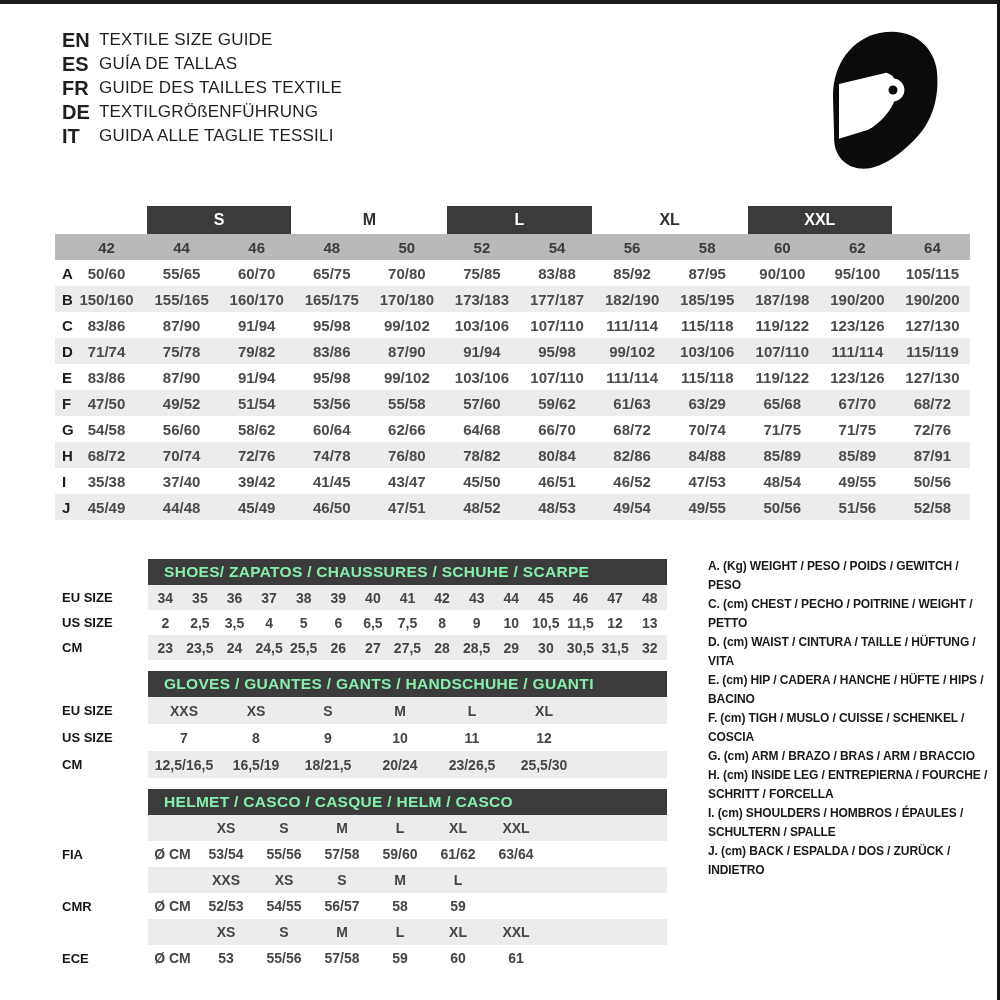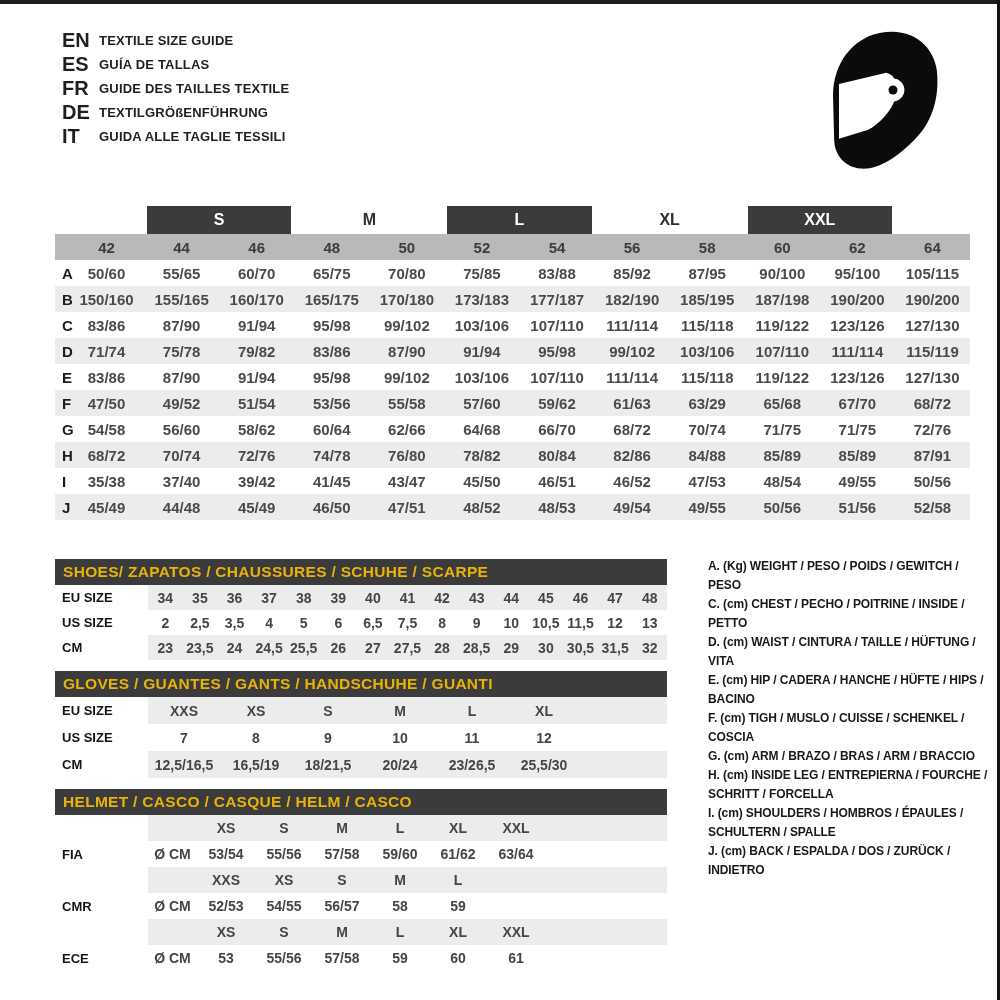--- a/index.html
+++ b/index.html
@@ -6,21 +6,21 @@
   #canvas{position:relative;width:1000px;height:1000px;background:#ffffff;
           font-family:"Liberation Sans", sans-serif;overflow:hidden;color:#1f1f1f;}
 
   .top-border{position:absolute;top:0;left:0;width:1000px;height:4px;background:#1c1c1c;}
   .right-border{position:absolute;top:0;right:0;width:3px;height:1000px;background:#141414;}
 
   
   #langs{position:absolute;left:62px;top:28px;}
   .lang-row{display:flex;height:24px;align-items:center;}
   .lang-code{width:37px;font-weight:bold;font-size:20px;}
-  .lang-title{font-weight:bold;font-size:13px;letter-spacing:.2px;white-space:nowrap;}
+  .lang-title{font-weight:normal;font-size:17px;letter-spacing:.2px;white-space:nowrap;}
 
   
   #helmet-icon{position:absolute;left:798px;top:24px;}
 
   
   #textile{position:absolute;left:55px;top:205px;width:915px;}
   .mrow{display:grid;grid-template-columns:14px repeat(12,1fr);}
   .span2{grid-column:span 2;}
   #band-row{height:29px;}
   .bandlab{display:flex;align-items:center;justify-content:center;
@@ -31,22 +31,22 @@
          font-weight:bold;font-size:15px;color:#4a4a4a;white-space:nowrap;}
   #bar-row .mcell{color:#3c3c3c;}
   .trow{height:26px;}
   .trow.striped{background:#ececec;}
   .rowlab{display:flex;align-items:center;padding-left:7px;
           font-weight:bold;font-size:15px;color:#1d1d1d;}
 
   
   .sub{position:absolute;left:55px;width:612px;}
   #shoes{top:559px;} #gloves{top:671px;} #helmet{top:789px;}
-  .sub-band{height:26px;background:#3b3b3b;color:#eab308;
-            display:flex;align-items:center;padding-left:8px;
+  .sub-band{margin-left:93px;height:26px;background:#3b3b3b;color:#86efac;
+            display:flex;align-items:center;padding-left:16px;
             font-weight:bold;font-size:15.5px;letter-spacing:.3px;white-space:nowrap;}
   .srow{display:grid;height:25px;}
   #gloves .srow{height:27px;}
   #helmet .srow{height:26px;}
   .shoes-row{grid-template-columns:93px repeat(15,1fr);}
   .gloves-row{grid-template-columns:93px repeat(6,72px) 1fr;}
   .helm-row{grid-template-columns:93px 49px repeat(6,58px) 1fr;}
   .scell{display:flex;align-items:center;justify-content:center;
          font-weight:bold;font-size:14px;color:#454545;white-space:nowrap;}
   .srow.striped .scell{background:#ececec;}
@@ -437,21 +437,21 @@
           <div class="scell">59</div>
           <div class="scell">60</div>
           <div class="scell">61</div>
           <div class="scell"></div>
         </div>
       </div>
   </div>
 
   <div id="legend">
       <div class="legend-item">A. (Kg) WEIGHT / PESO / POIDS / GEWITCH / PESO</div>
-      <div class="legend-item">C. (cm) CHEST / PECHO / POITRINE / INSIDE / PETTO</div>
+      <div class="legend-item">C. (cm) CHEST / PECHO / POITRINE / WEIGHT / PETTO</div>
       <div class="legend-item">D. (cm) WAIST / CINTURA / TAILLE / HÜFTUNG / VITA</div>
       <div class="legend-item">E. (cm) HIP / CADERA / HANCHE / HÜFTE / HIPS / BACINO</div>
       <div class="legend-item">F. (cm) TIGH / MUSLO / CUISSE / SCHENKEL / COSCIA</div>
       <div class="legend-item">G. (cm) ARM / BRAZO / BRAS / ARM / BRACCIO</div>
       <div class="legend-item">H. (cm) INSIDE LEG / ENTREPIERNA / FOURCHE / SCHRITT / FORCELLA</div>
       <div class="legend-item">I. (cm) SHOULDERS / HOMBROS / ÉPAULES / SCHULTERN / SPALLE</div>
       <div class="legend-item">J. (cm) BACK / ESPALDA / DOS / ZURÜCK / INDIETRO</div>
     </div>
 </div>
 

